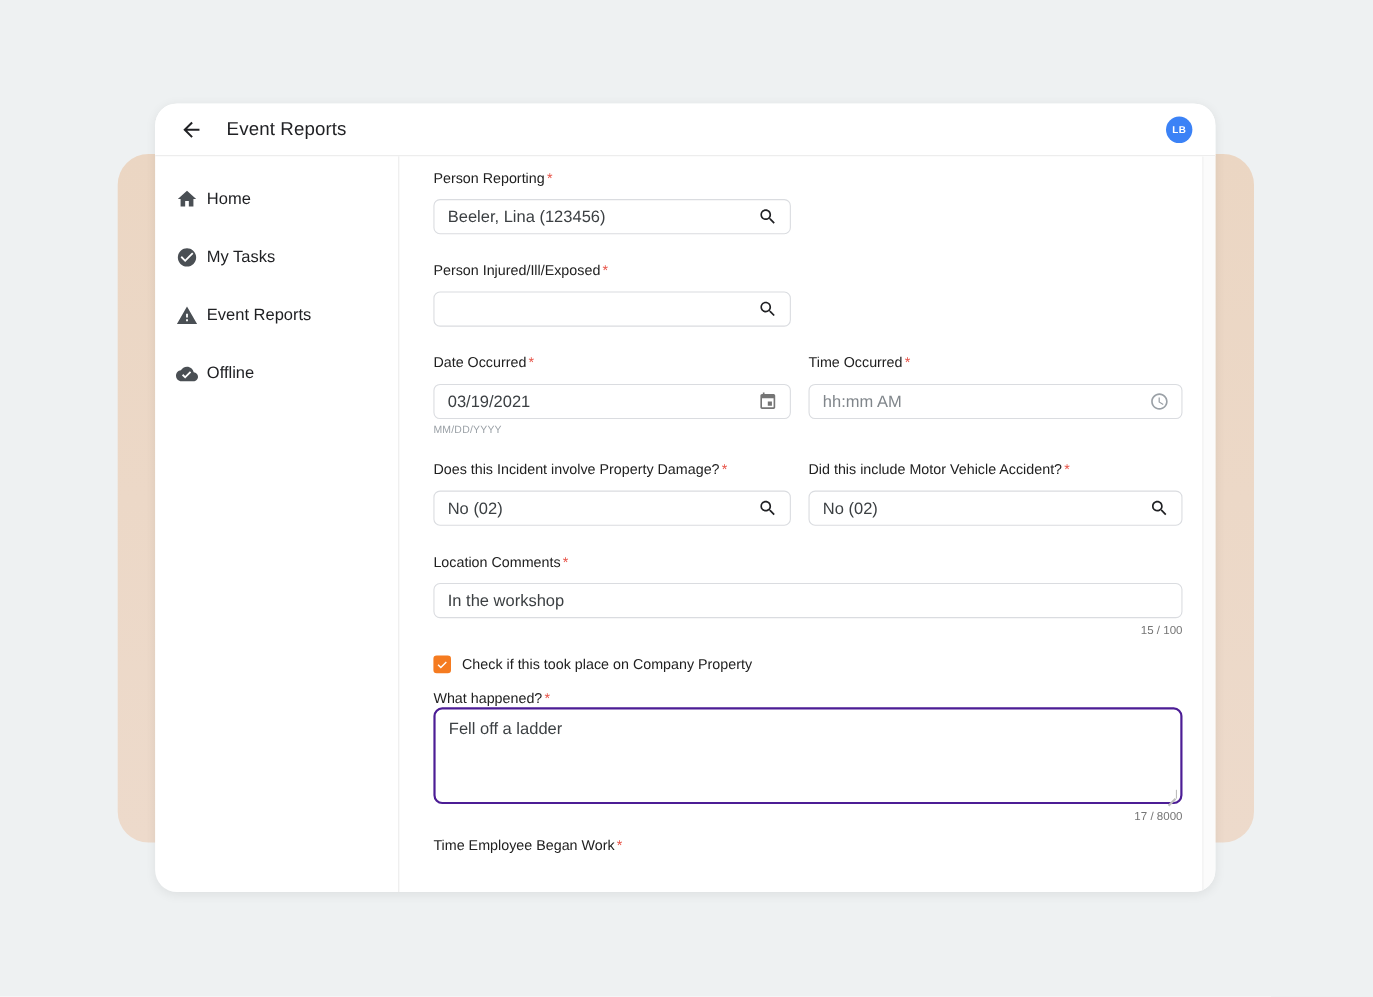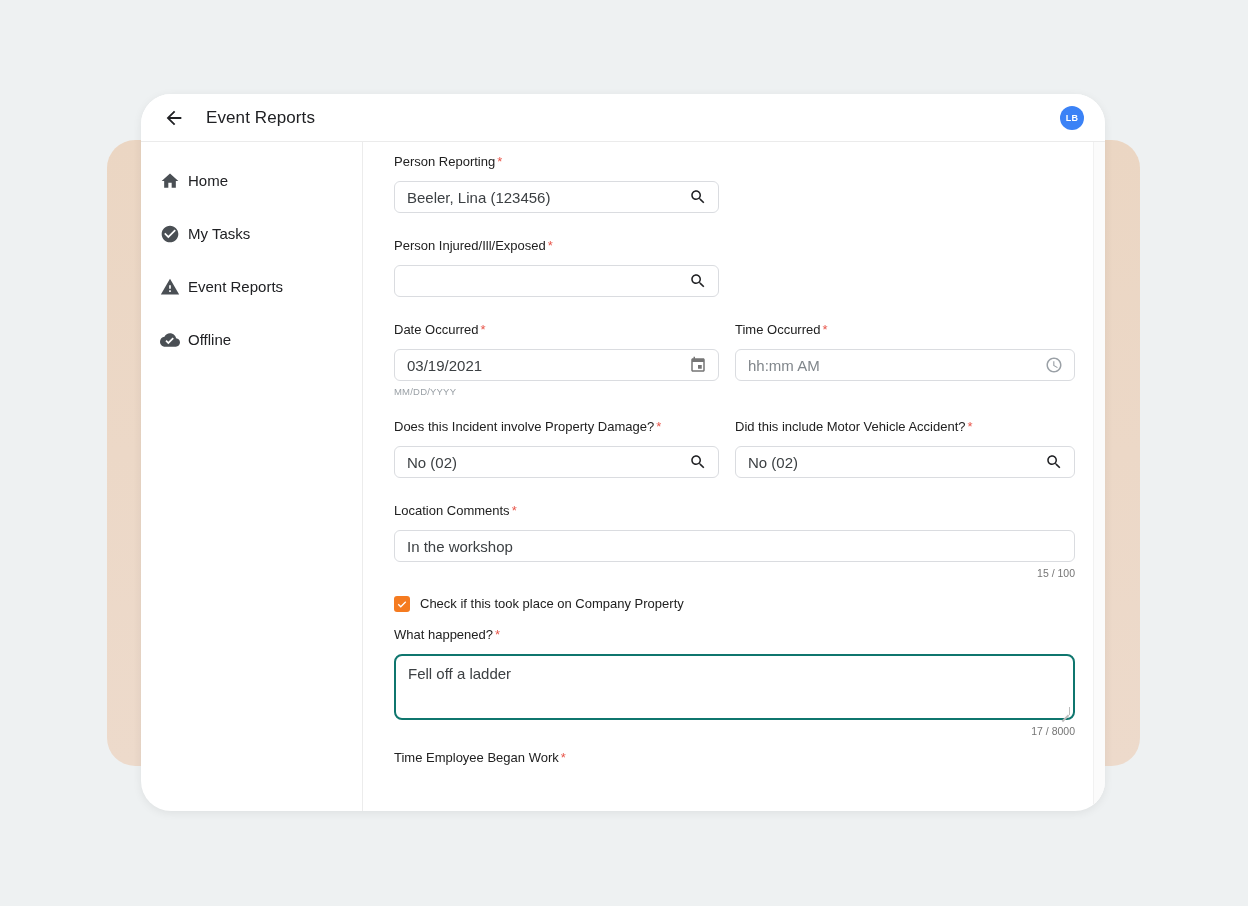--- a/index.html
+++ b/index.html
@@ -10,21 +10,21 @@
     position:relative;
     color:#212121;
   }
   .peach-rect {
     position:absolute; left:107px; top:140px; width:1033px; height:626px;
     background:linear-gradient(180deg,#ebd6c3 0%,#eddacb 100%);
     border-radius:28px;
   }
   .card {
     position:absolute; left:141px; top:94px; width:964px; height:717px;
-    background:#ffffff; border-radius:30px;
+    background:#ffffff; border-radius:20px;
     box-shadow:0 2px 10px rgba(0,0,0,0.07);
     overflow:hidden;
     display:flex; flex-direction:column;
   }
   .card-header {
     height:48px; flex:0 0 48px;
     display:flex; align-items:center;
     padding:0 21px;
     border-bottom:1px solid #ebebeb;
     background:#fff;
@@ -87,23 +87,22 @@
   .checkbox-row { display:flex; align-items:flex-start; margin:17px 0 15px 0; }
   .checkbox {
     width:16px; height:16px; border-radius:3px;
     background:#f57b20;
     display:flex; align-items:center; justify-content:center;
     cursor:pointer;
   }
   .checkbox svg { fill:none; stroke:#fff; stroke-width:2.6; }
   .checkbox-label { margin-left:10px; font-size:13px; color:#212121; }
   .textarea {
-    margin-top:11px;
-    width:681px; height:66px;
-    border:2px solid #0f766e; border-radius:8px;
+    width:681px; height:88px;
+    border:2px solid #4c1d95; border-radius:8px;
     background:#fff;
     padding:9px 12px;
     font-size:15px; color:#3c4043;
     position:relative;
   }
   .resize-handle {
     position:absolute; right:3px; bottom:3px; width:8px; height:8px;
     border-right:1.5px solid #bdbdbd; border-bottom:0;
     transform:rotate(0deg);
   }

